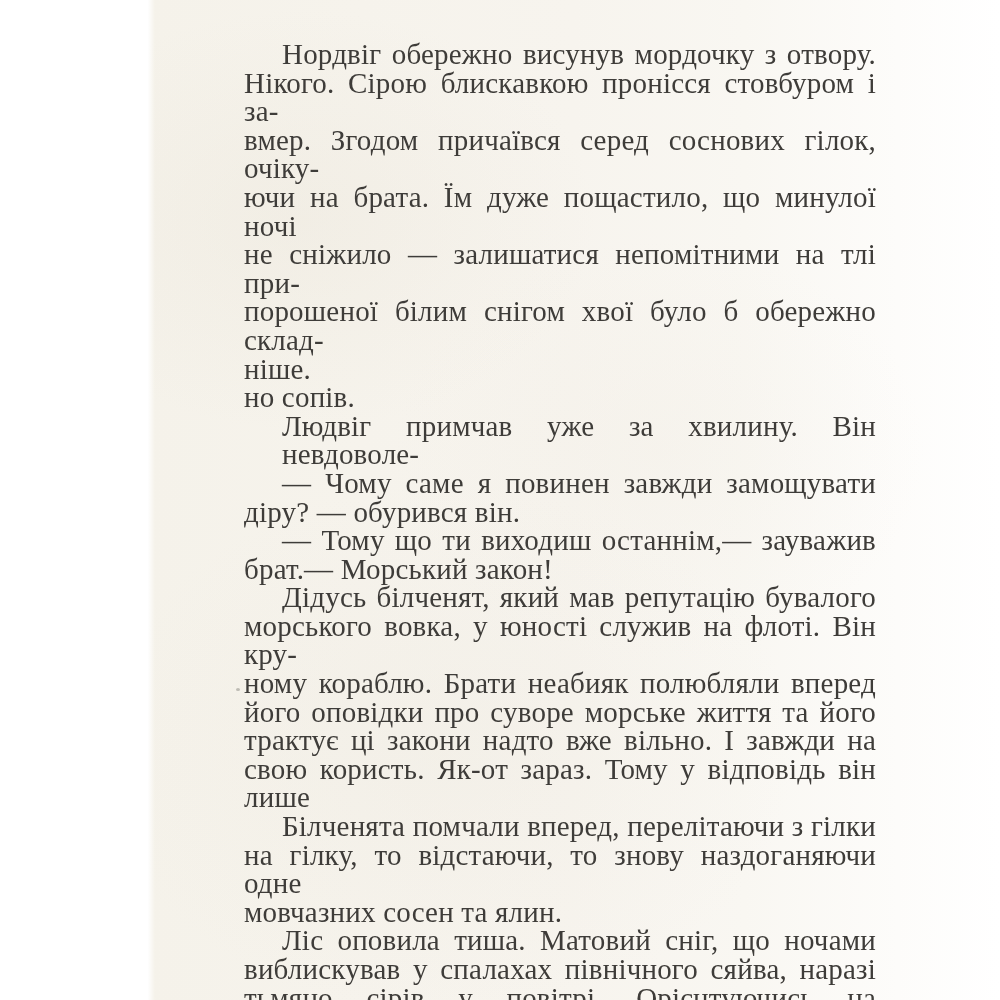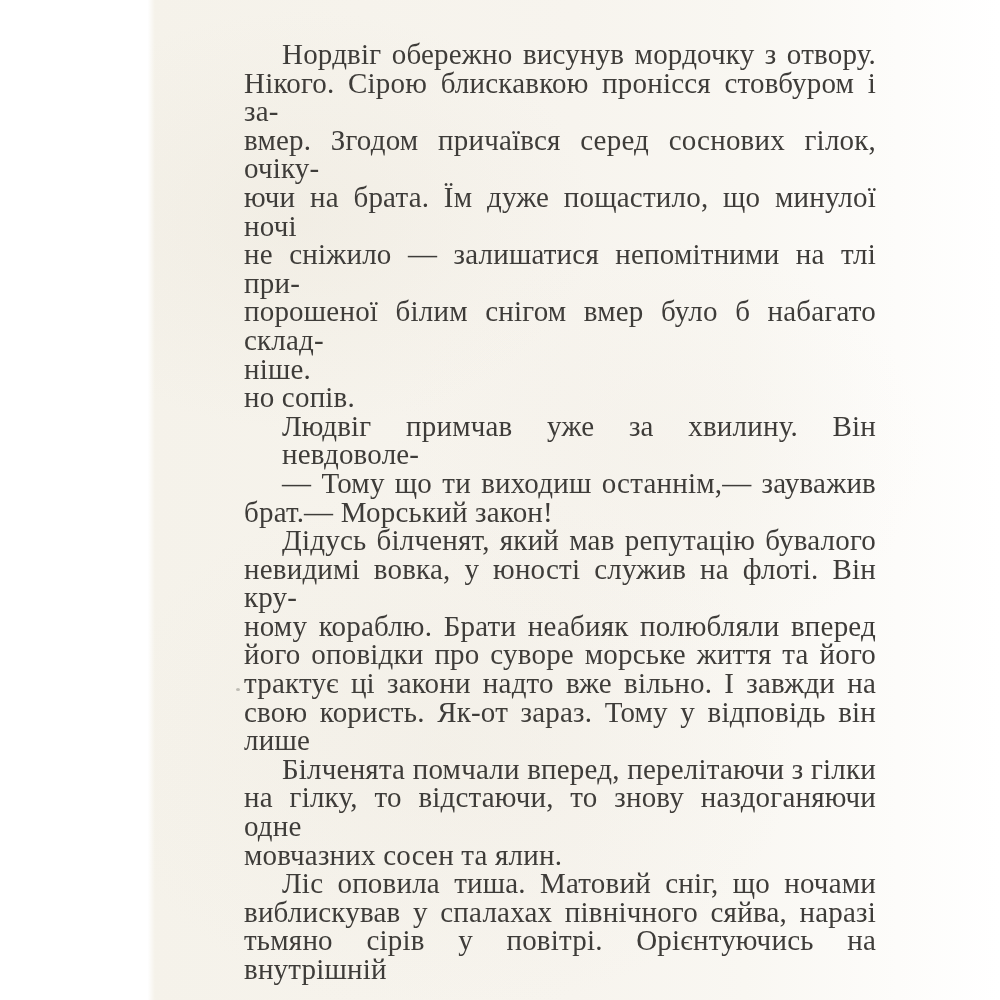--- a/index.html
+++ b/index.html
@@ -73,34 +73,38 @@
 <div class="stage">
   <div class="paper"></div>
   <div class="speck"></div>
   <div class="textblock" id="textblock" style="color: rgb(62, 60, 57);">
       <div class="para">
         <div class="line first">Нордвіг обережно висунув мордочку з отвору.</div>
         <div class="line">Нікого. Сірою блискавкою пронісся стовбуром і за-</div>
         <div class="line">вмер. Згодом причаївся серед соснових гілок, очіку-</div>
         <div class="line">ючи на брата. Їм дуже пощастило, що минулої ночі</div>
         <div class="line">не сніжило — залишатися непомітними на тлі при-</div>
-        <div class="line">порошеної білим снігом вмер було б набагато склад-</div>
+        <div class="line">порошеної білим снігом хвої було б обережно склад-</div>
         <div class="line last">ніше.</div>
       </div>
       <div class="para">
         <div class="line last">но сопів.</div>
         <div class="line first">Людвіг примчав уже за хвилину. Він невдоволе-</div>
       </div>
       <div class="para">
+        <div class="line first">— Чому саме я повинен завжди замощувати</div>
+        <div class="line last">діру? — обурився він.</div>
+      </div>
+      <div class="para">
         <div class="line first">— Тому що ти виходиш останнім,— зауважив</div>
         <div class="line last">брат.— Морський закон!</div>
       </div>
       <div class="para">
         <div class="line first">Дідусь білченят, який мав репутацію бувалого</div>
-        <div class="line">невидимі вовка, у юності служив на флоті. Він кру-</div>
+        <div class="line">морського вовка, у юності служив на флоті. Він кру-</div>
         <div class="line">ному кораблю. Брати неабияк полюбляли вперед</div>
         <div class="line">його оповідки про суворе морське життя та його</div>
         <div class="line">трактує ці закони надто вже вільно. І завжди на</div>
         <div class="line">свою користь. Як-от зараз. Тому у відповідь він лише</div>
       </div>
       <div class="para">
         <div class="line first">Білченята помчали вперед, перелітаючи з гілки</div>
         <div class="line">на гілку, то відстаючи, то знову наздоганяючи одне</div>
         <div class="line last">мовчазних сосен та ялин.</div>
       </div>

